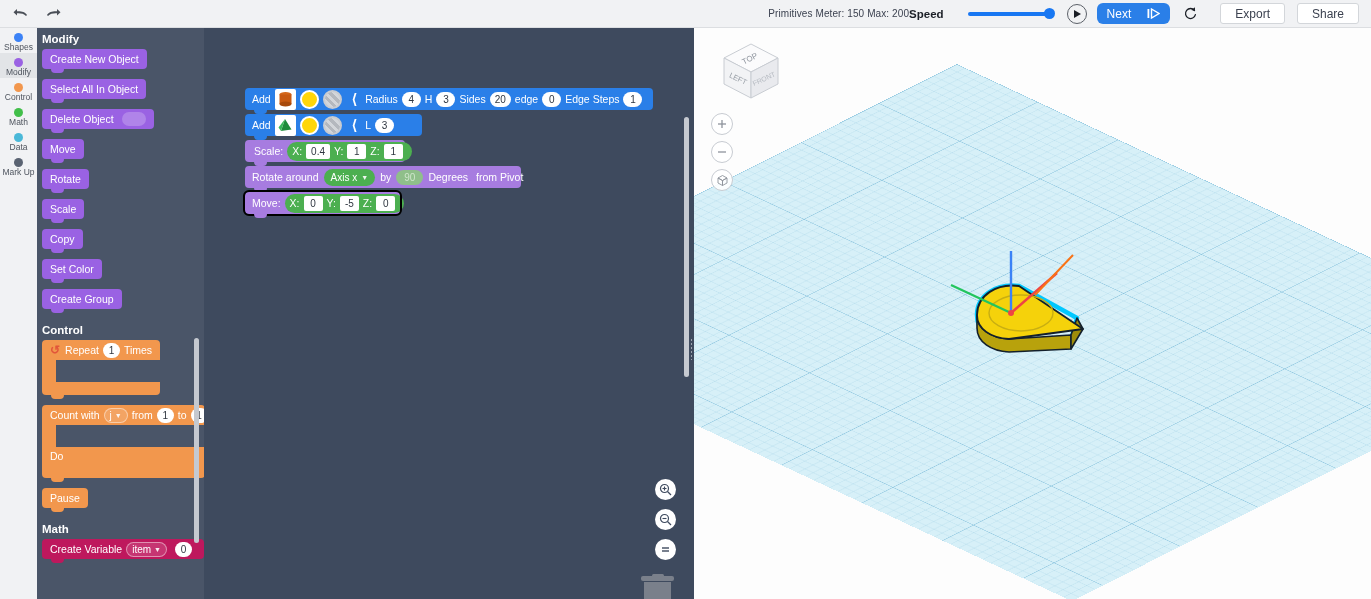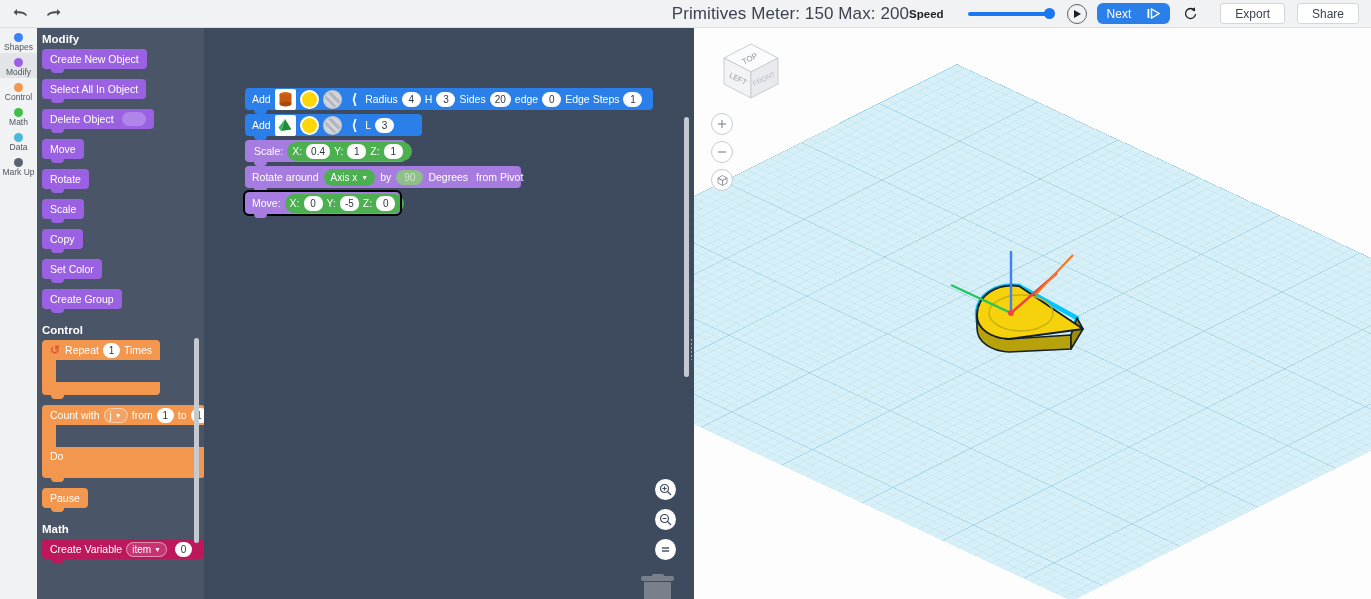--- a/index.html
+++ b/index.html
@@ -20,21 +20,21 @@
   .undo-redo { display: flex; align-items: center; gap: 14px; padding-left: 12px; }
   .arrow-btn {
     width: 18px; height: 18px; display: flex; align-items: center; justify-content: center;
     color: #4a4f57; cursor: pointer;
   }
   .arrow-btn svg { display: block; }
   .top-right {
     margin-left: auto; display: flex; align-items: center; height: 28px;
   }
   .prim-meter {
-    font-size: 17px; color: #3c4250; white-space: nowrap; letter-spacing: 0.1px;
+    font-size: 10px; color: #3c4250; white-space: nowrap; letter-spacing: 0.1px;
   }
   .speed-label {
     font-size: 11.5px; color: #1b1f26; font-weight: bold; margin-right: 24px;
   }
   .speed-slider {
     position: relative; width: 85px; height: 14px; display: flex; align-items: center;
     margin-right: 14px; cursor: pointer;
   }
   .speed-track {
     position: absolute; left: 0; right: 0; height: 4px; border-radius: 2px; background: #1877f2;
@@ -174,21 +174,21 @@
     background: repeating-linear-gradient(45deg,#b4b8be 0 3px,#d3d6da 3px 6px);
     border-color: #c9ccd1;
   }
   .lt { font-size: 14px; color: #fff; margin: 0 8px 0 6px; font-weight: bold; }
   .wo {
     background: #fff; color: #2f3640; border-radius: 9px; min-width: 19px;
     height: 15px; display: inline-flex; align-items: center; justify-content: center;
     font-size: 10px; padding: 0 5px; margin: 0 4px;
   }
   .go {
-    background: #fff; color: #2f3640; border-radius: 7px; min-width: 19px;
+    background: #fff; color: #2f3640; border-radius: 2px; min-width: 19px;
     height: 15px; display: inline-flex; align-items: center; justify-content: center;
     font-size: 10px; padding: 0 5px; margin: 0 4px;
   }
   .sb-scale .lbl, .sb-rot .lbl, .sb-move .lbl { margin-right: 2px; }
   .green-seg {
     background: #4caf50; border-radius: 11px; display: flex; align-items: center;
     height: 19px; padding: 0 5px; margin-left: 2px;
   }
   .axis-drop {
     background: #4caf50; border-radius: 10px; color: #fff; font-size: 10px;

